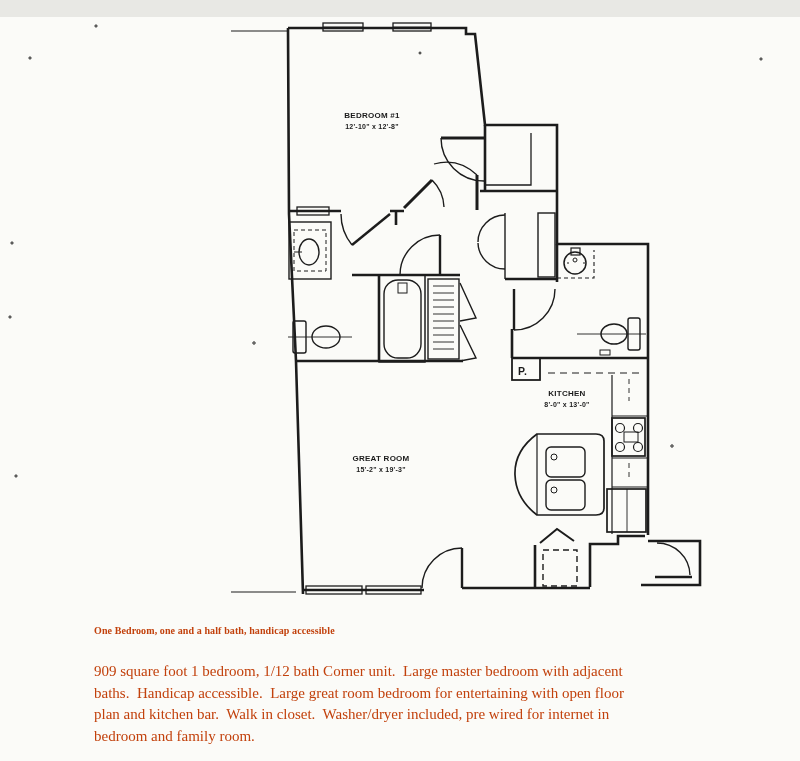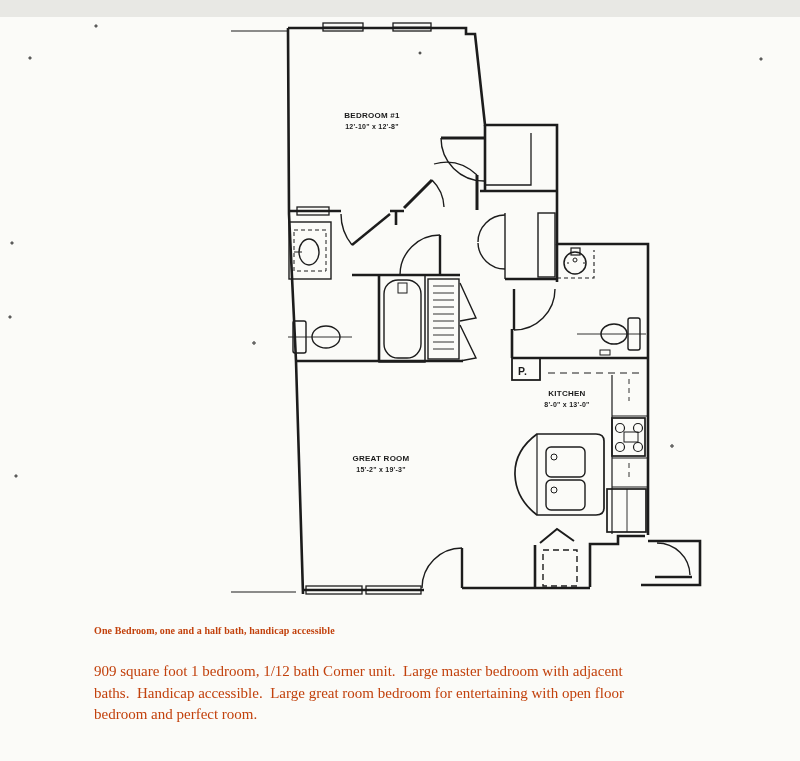--- a/index.html
+++ b/index.html
@@ -225,16 +225,17 @@
       <text class="room-dims" x="381" y="455">15'-2" x 19'-3"</text>
       <text class="pantry" x="518" y="358" text-anchor="start">P.</text>
     </g>
   </svg>
 
   <div class="heading">One Bedroom, one and a half bath, handicap accessible</div>
 
   <div class="body-text">
     <div>909 square foot 1 bedroom, 1/12 bath Corner unit.  Large master bedroom with adjacent</div>
     <div>baths.  Handicap accessible.  Large great room bedroom for entertaining with open floor</div>
-    <div>bedroom and perfect room.</div>
+    <div>plan and kitchen bar.  Walk in closet.  Washer/dryer included, pre wired for internet in</div>
+    <div>bedroom and family room.</div>
   </div>
 
 </div>
 
 </body></html>

